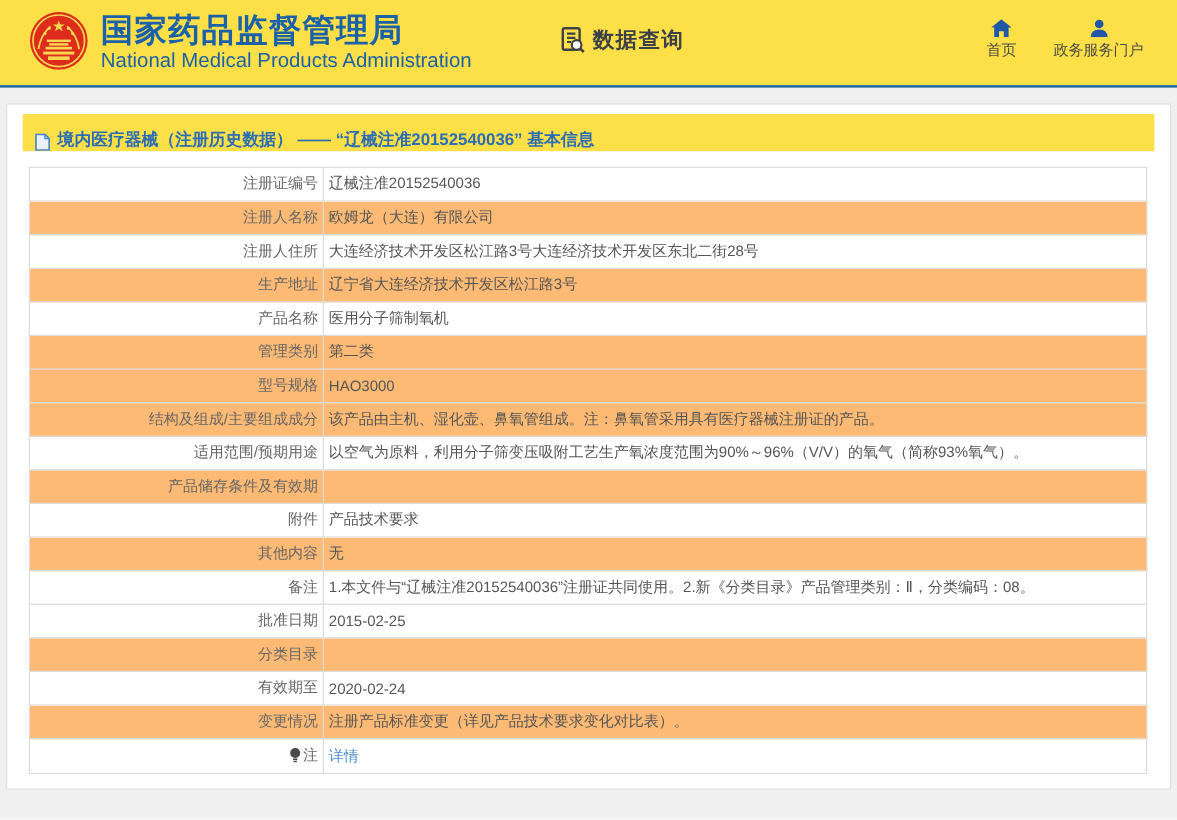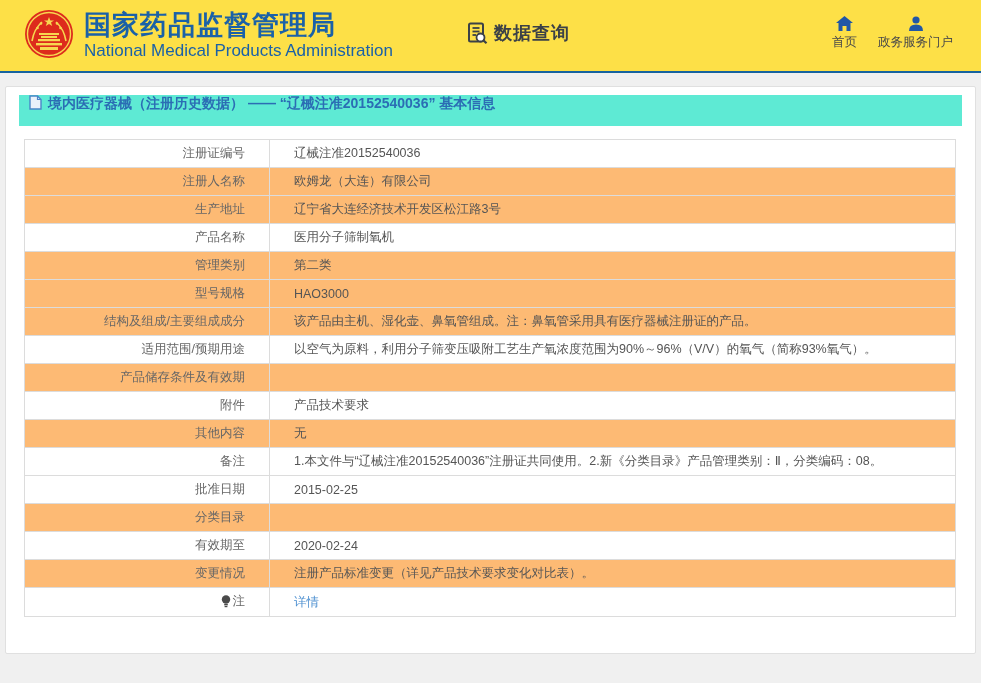--- a/index.html
+++ b/index.html
@@ -21,48 +21,48 @@
   .org-name-cn {
     color:#1a61a8; font-size:27px; font-weight:bold; letter-spacing:1px;
     line-height:30px;
   }
   .org-name-en { color:#1a61a8; font-size:17px; margin-top:1px; }
   .section-title {
     display:flex; align-items:center; margin-left:72px; margin-top:-6px;
     color:#3c4147; font-size:18px; font-weight:bold; letter-spacing:1px;
   }
   .section-title svg { margin-right:5px; }
-  .header-nav { margin-left:auto; display:flex; gap:21px; margin-top:-4px; }
+  .header-nav { margin-left:auto; display:flex; gap:31px; margin-top:-4px; }
   .nav-item {
     display:flex; flex-direction:column; align-items:center; gap:3px;
     text-decoration:none; cursor:pointer;
   }
   .nav-item span { color:#4a4a4a; font-size:12.5px; }
   
   .blue-line { height:2px; background:#17649f; width:100%; }
   
   .card {
     background:#fff; width:971px; margin:13px auto 0 5px;
     border:1px solid #e0e0e0; border-radius:2px;
     padding:8px 13px 12px 13px; min-height:568px;
   }
   .breadcrumb-bar {
-    background:#5eead4; height:31px; display:flex; align-items:flex-start;
+    background:#fde047; height:31px; display:flex; align-items:flex-end;
     padding:0 10px; margin-bottom:13px;
   }
   .breadcrumb-bar svg { margin-right:6px; flex:0 0 auto; }
   .breadcrumb-text { color:#2b6db4; font-size:14px; font-weight:bold; }
   
   table.info-table {
     border-collapse:collapse; width:932px; margin-left:5px;
     border:1px solid #c8c8c8;
   }
   .info-table td {
     border:1px solid #dcdcdc; font-size:12.5px; height:27px;
-    padding:5px 24px; vertical-align:middle;
+    padding:5px 4px; vertical-align:middle;
   }
   .info-table td.label-cell {
     width:245px; text-align:right; color:#666;
   }
   .info-table td.value-cell { color:#555; text-align:left; }
   .info-table tr.even { background:#fdba74; }
   .info-table tr.highlight { background:#fdba74; }
   .value-link { color:#4c8fd0; text-decoration:none; cursor:pointer; }
   .bulb-icon {
     display:inline-block; vertical-align:-2px; margin-right:2px;
@@ -144,20 +144,26 @@
               <span>注册证编号</span>
             </span></td>
           <td class="value-cell"><span>辽械注准20152540036</span></td>
         </tr>
         <tr class="even">
           <td class="label-cell"><span class="label-inner">
               <span>注册人名称</span>
             </span></td>
           <td class="value-cell"><span>欧姆龙（大连）有限公司</span></td>
         </tr>
+        <tr>
+          <td class="label-cell"><span class="label-inner">
+              <span>注册人住所</span>
+            </span></td>
+          <td class="value-cell"><span>大连经济技术开发区松江路3号大连经济技术开发区东北二街28号</span></td>
+        </tr>
         <tr class="even">
           <td class="label-cell"><span class="label-inner">
               <span>生产地址</span>
             </span></td>
           <td class="value-cell"><span>辽宁省大连经济技术开发区松江路3号</span></td>
         </tr>
         <tr>
           <td class="label-cell"><span class="label-inner">
               <span>产品名称</span>
             </span></td>

